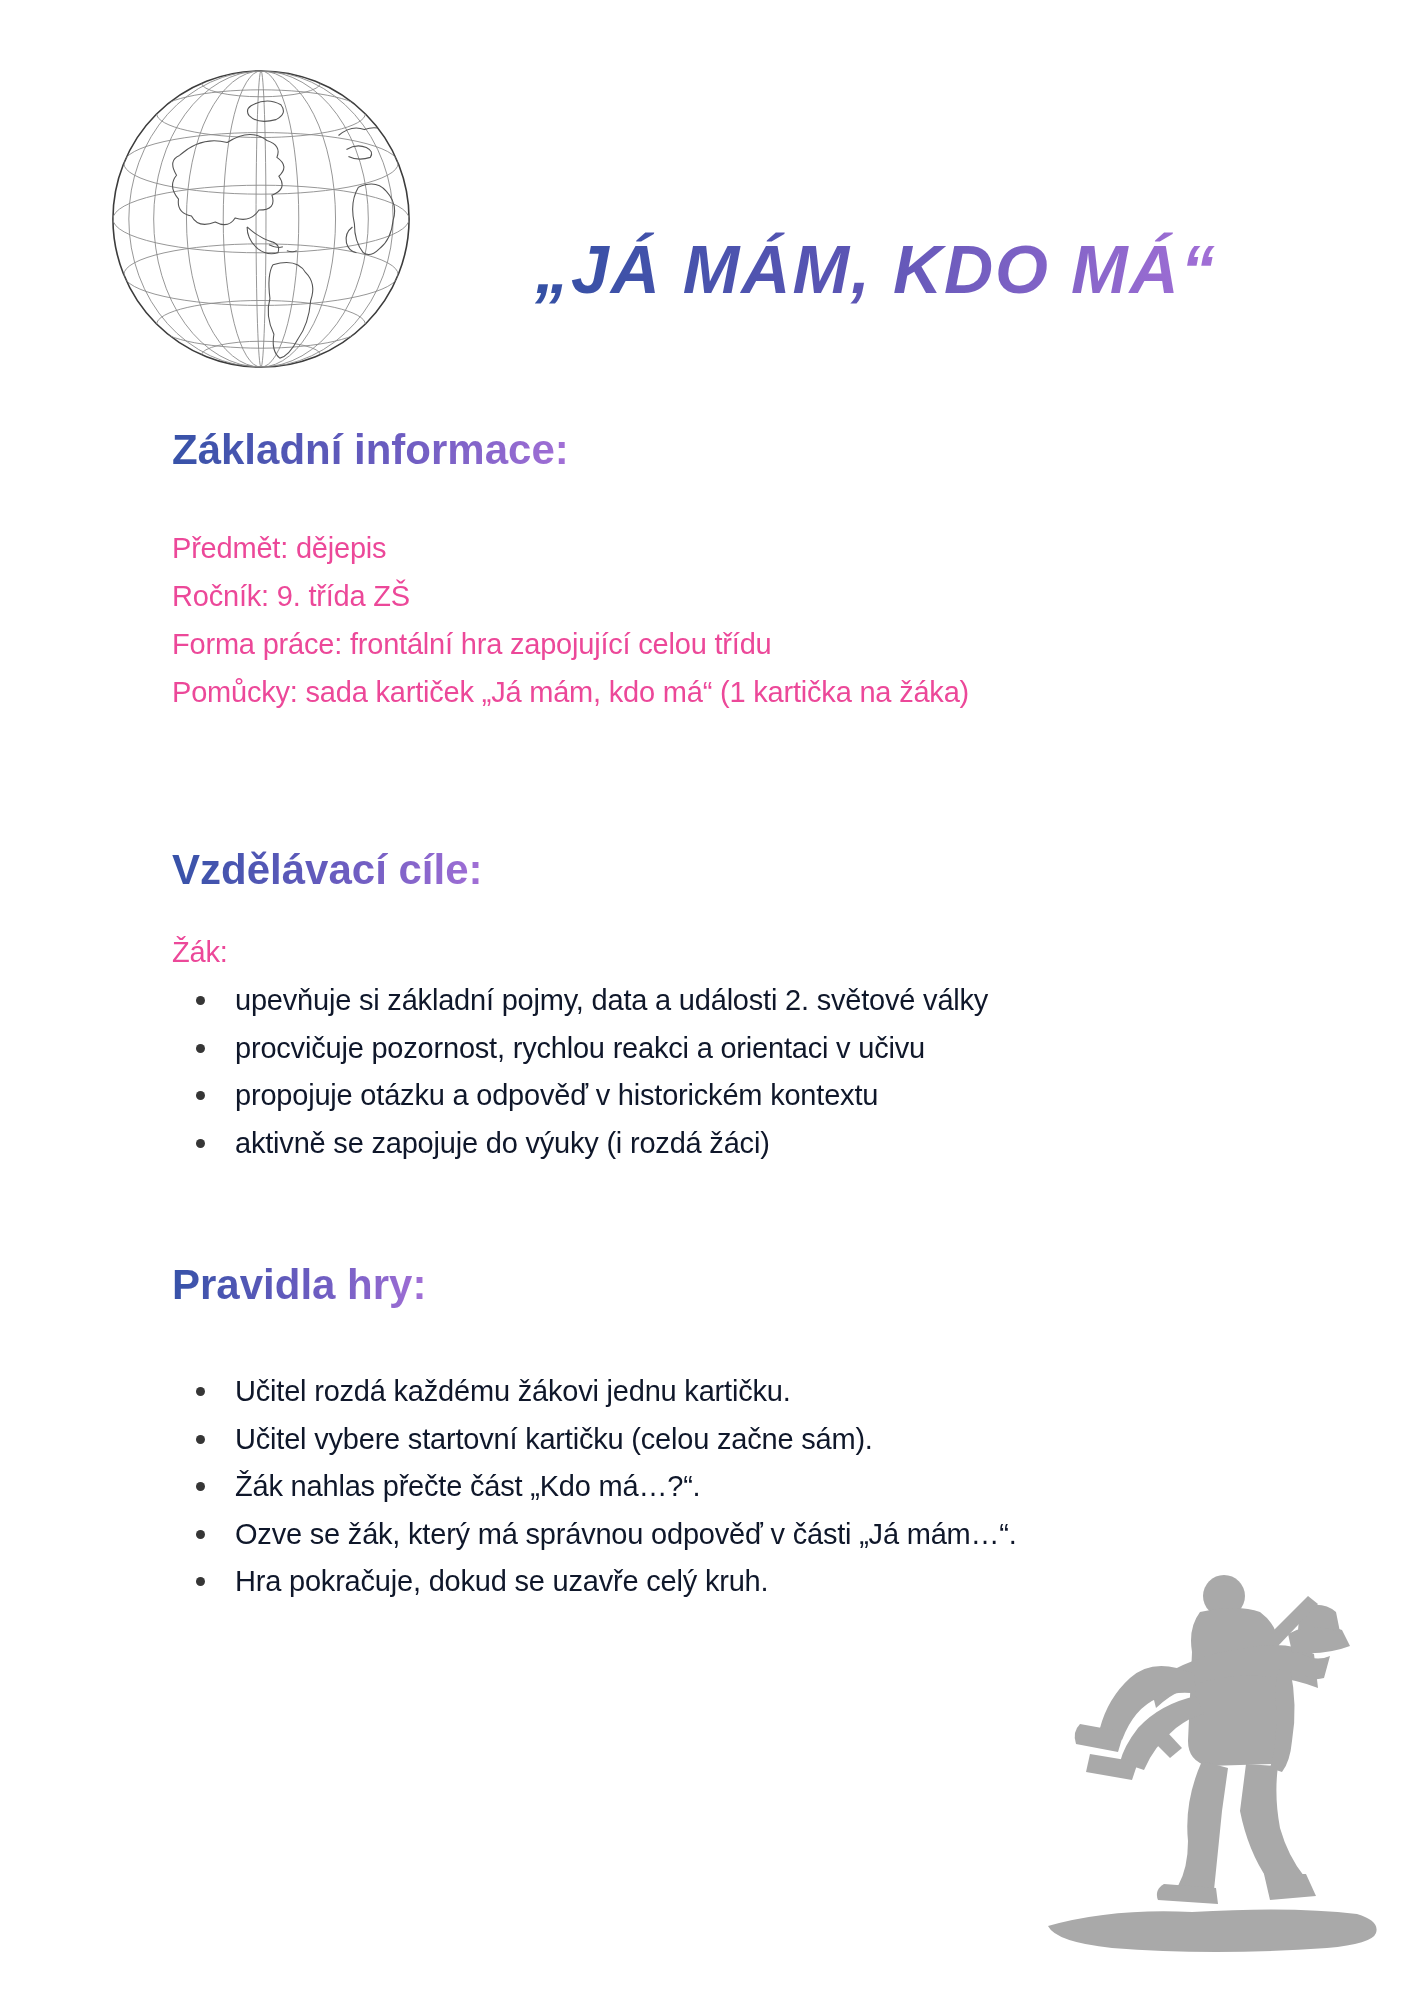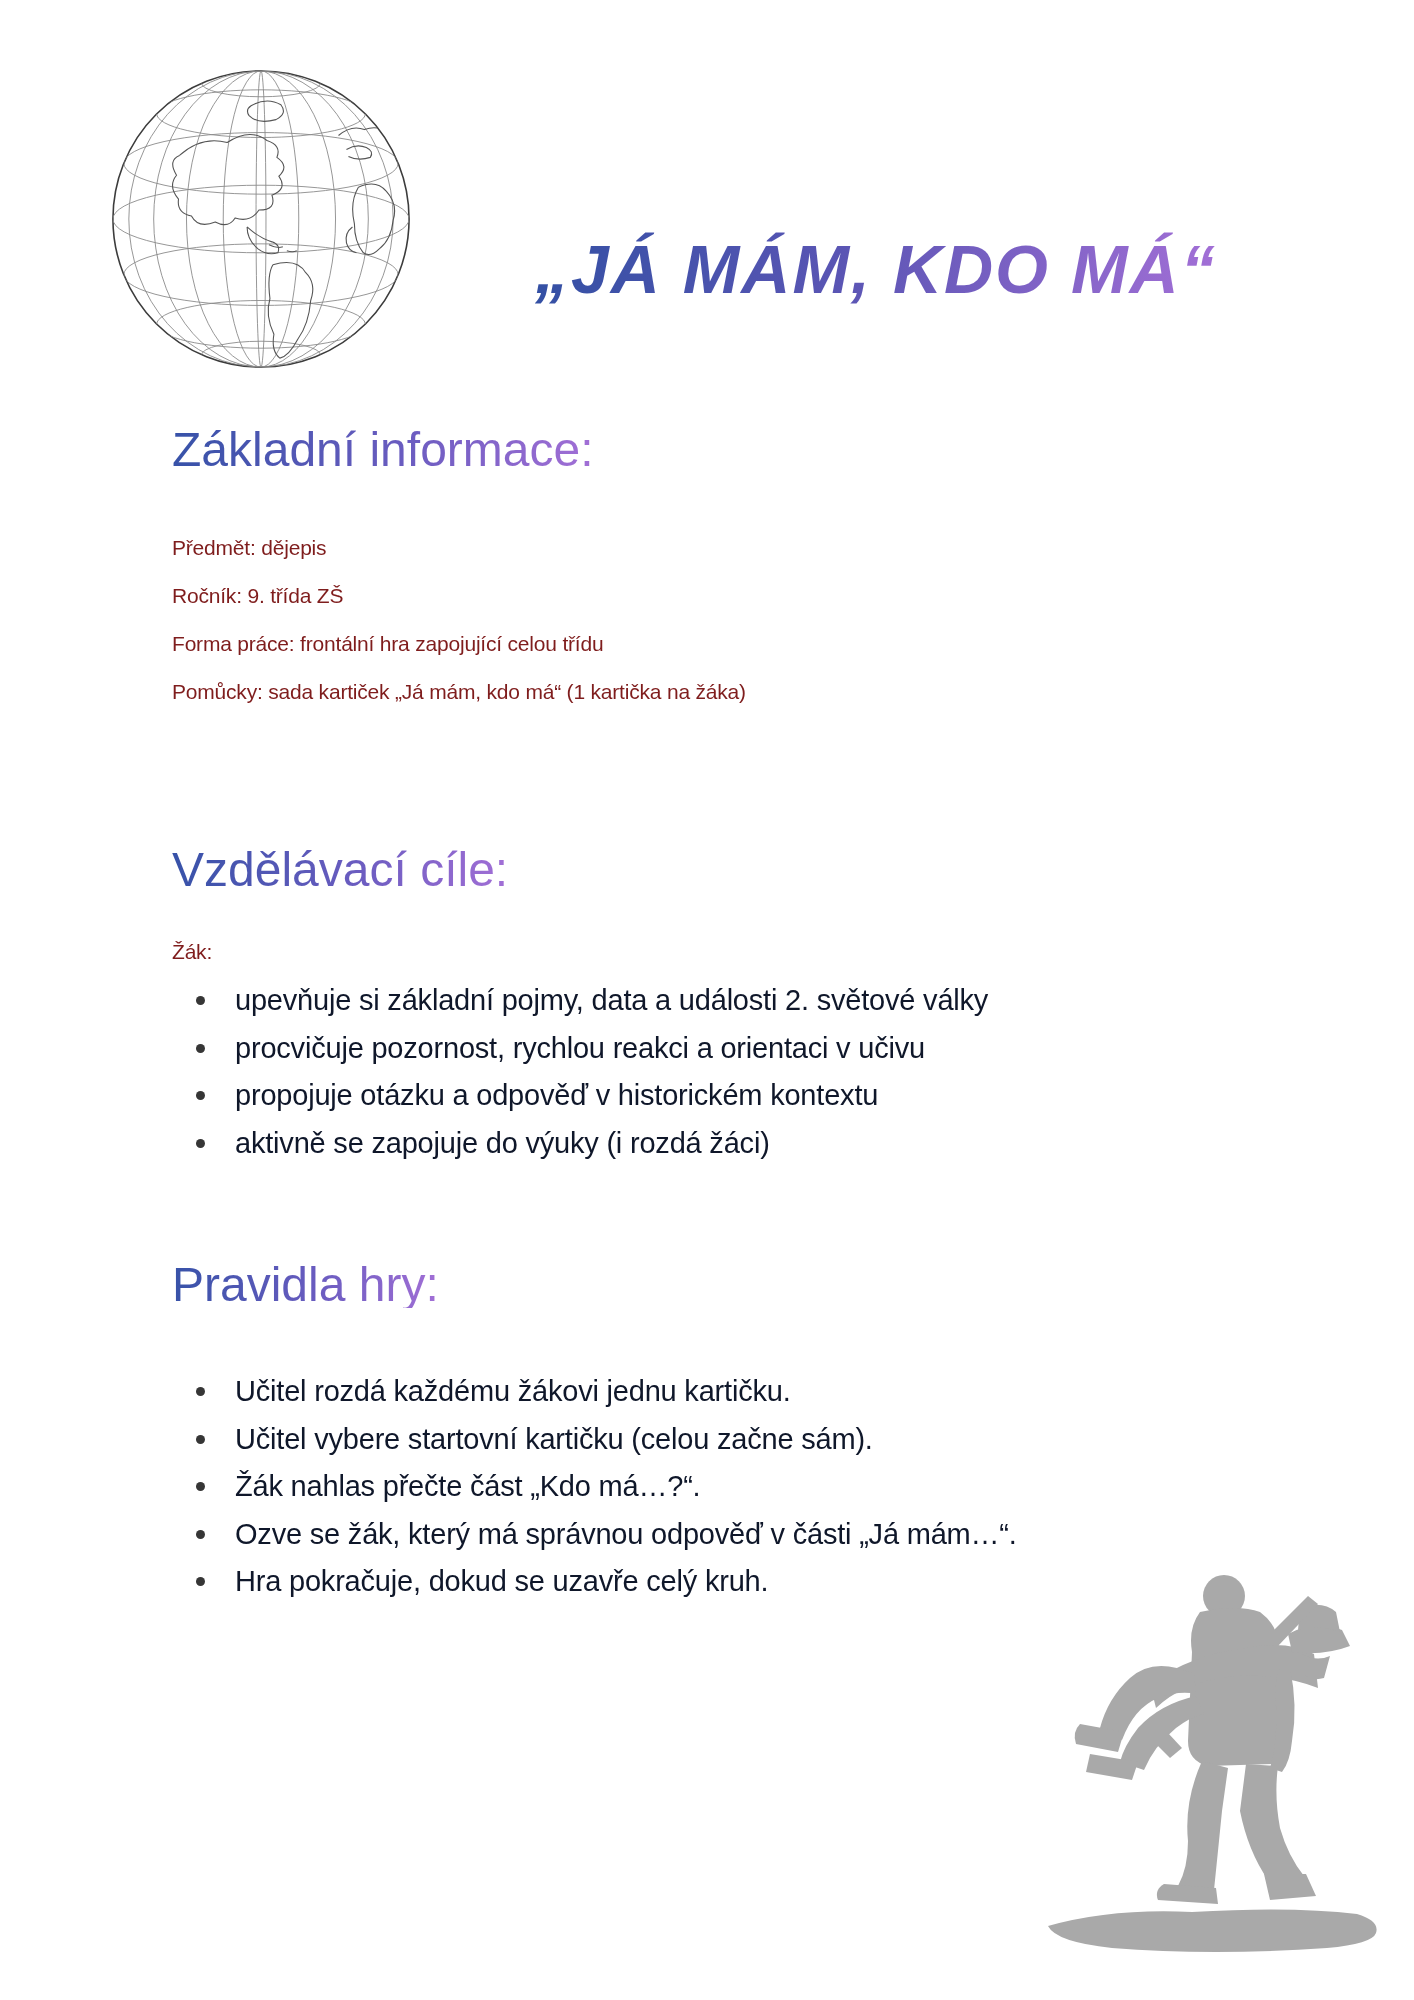--- a/index.html
+++ b/index.html
@@ -24,25 +24,25 @@
     position:absolute;left:320px;top:122px;width:960px;
     text-align:center;
     font-style:italic;font-weight:700;
     font-size:68px;line-height:98px;letter-spacing:2px;
     white-space:pre;
   }
   .title .grad{background:linear-gradient(90deg,#3450a4 0%,#5a55b4 45%,#a26fd6 100%);
     -webkit-background-clip:text;background-clip:text;}
   .sec-heading{
     position:absolute;left:138px;
-    font-size:48px;font-weight:400;line-height:46px;
+    font-size:42px;font-weight:700;line-height:46px;
   }
   .body-text{
     position:absolute;left:138px;
-    font-size:21px;line-height:48px;color:#7f1d1d;
+    font-size:29px;line-height:48px;color:#ec4899;
     letter-spacing:-0.2px;
   }
   ul.doc-list{
     position:absolute;left:138px;margin:0;padding:0;list-style:none;
   }
   ul.doc-list li{
     position:relative;padding-left:63px;
     font-size:29px;line-height:47.5px;color:#0f172a;letter-spacing:-0.2px;
   }
   ul.doc-list li::before{

